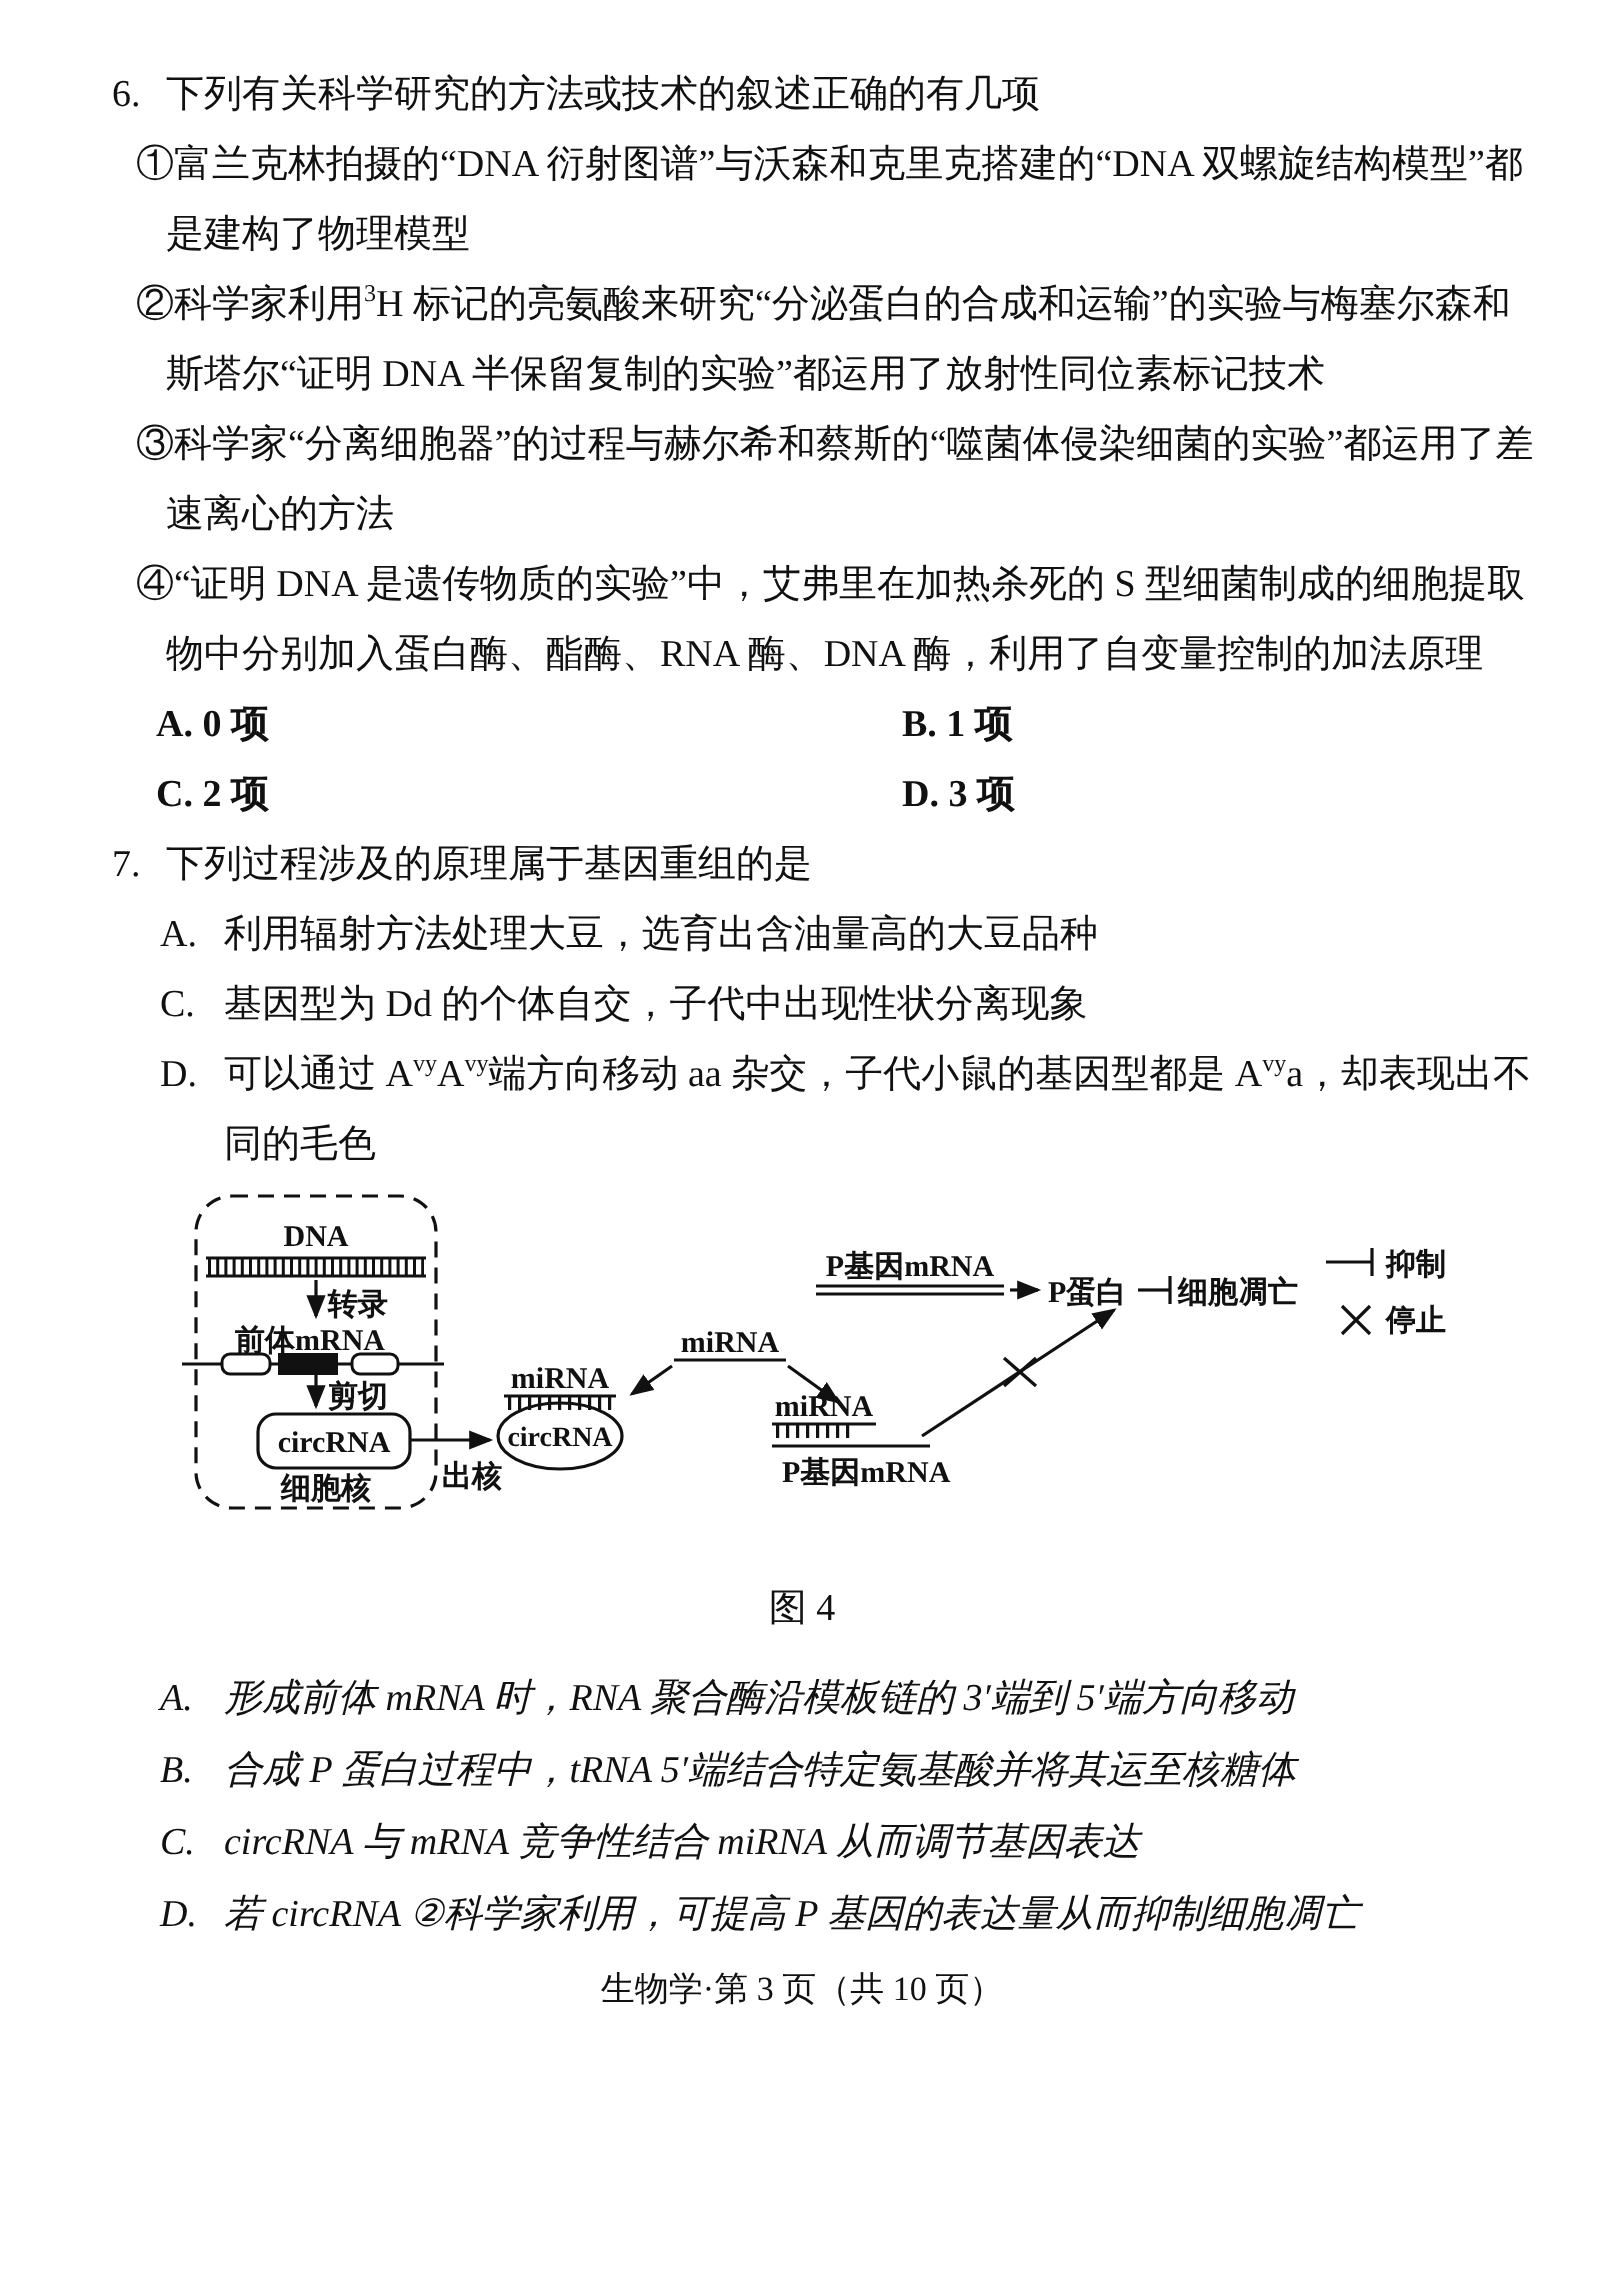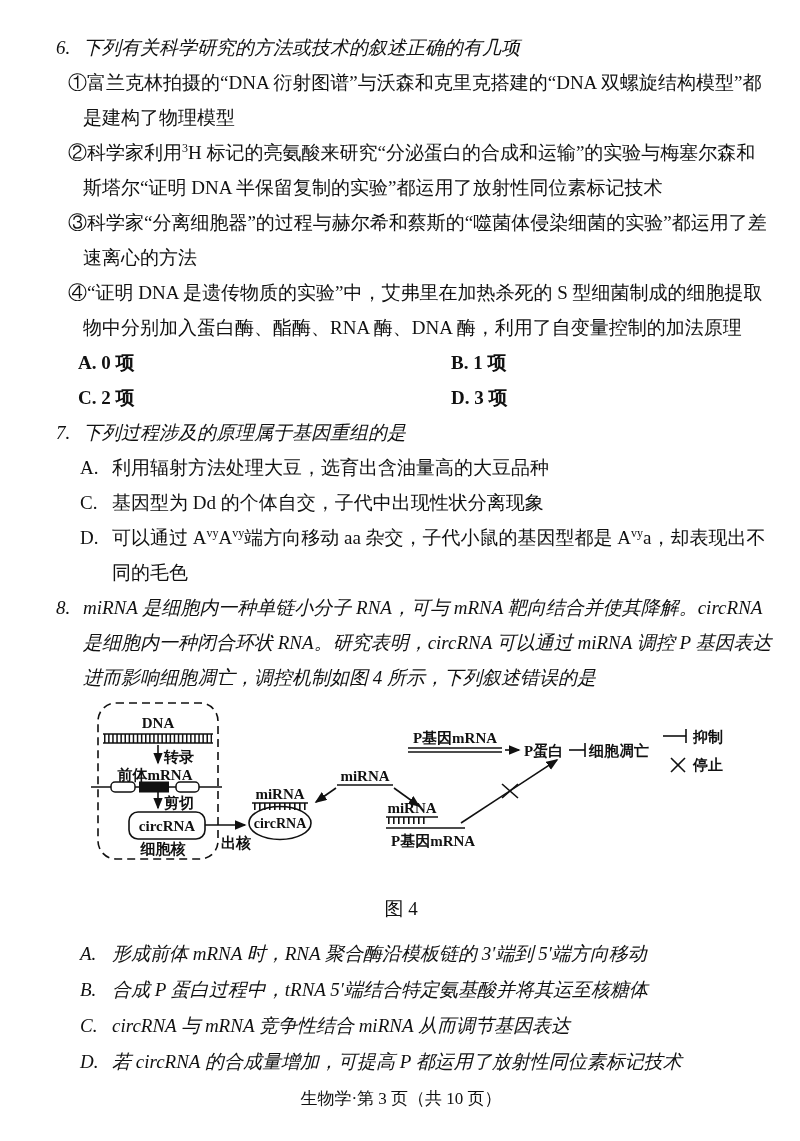--- a/index.html
+++ b/index.html
@@ -1,21 +1,21 @@
 <!DOCTYPE html>
 <html><head>
 <meta charset="utf-8">
 <style>
   html,body{margin:0;padding:0;background:#ffffff;}
   body{width:800px;height:1141px;overflow:hidden;
        font-family:"Liberation Serif","DejaVu Serif",serif;
        color:#111;-webkit-font-smoothing:antialiased;}
   .content{padding:30px 26px 0 28px;font-size:19px;line-height:35px;}
   
-  .qblock{padding-left:55px;text-indent:-27px;font-style:italic;}
+  .qblock{padding-left:55px;text-indent:-27px;}
   .qnum{display:inline-block;width:27px;text-indent:0;}
   
   .item{padding-left:55px;text-indent:-15px;}
   
   .optgrid{margin-left:50px;display:grid;grid-template-columns:373px 1fr;font-weight:bold;}
   
   .opt{padding-left:84px;text-indent:-32px;}
   .optletter{display:inline-block;width:32px;text-indent:0;}
   sup{font-size:12px;line-height:0;}
   .fig{margin:4px 0 0 57px;}
@@ -48,23 +48,20 @@
     <div>D. 3 项</div>
   </div>
 
   <div class="qblock">
     <span class="qnum">7.</span><span>下列过程涉及的原理属于基因重组的是</span>
   </div>
   <div class="opt"><span class="optletter">A.</span><span>利用辐射方法处理大豆，选育出含油量高的大豆品种</span></div>
   <div class="opt"><span class="optletter">C.</span><span>基因型为 Dd 的个体自交，子代中出现性状分离现象</span></div>
   <div class="opt"><span class="optletter">D.</span><span>可以通过 A</span><sup>vy</sup><span>A</span><sup>vy</sup><span>端方向移动 aa 杂交，子代小鼠的基因型都是 A</span><sup>vy</sup><span>a，却表现出不同的毛色</span></div>
 
-  <div class="qblock">
-    <span class="qnum">8.</span><span>miRNA 是细胞内一种单链小分子 RNA，可与 mRNA 靶向结合并使其降解。circRNA 是细胞内一种闭合环状 RNA。研究表明，circRNA 可以通过 miRNA 调控 P 基因表达进而影响细胞凋亡，调控机制如图 4 所示，下列叙述错误的是</span>
-  </div>
 
   <div class="fig">
     <svg width="710" height="184" viewBox="0 0 710 184">
       <defs>
         <marker id="ah" markerWidth="9" markerHeight="8" refX="6.5" refY="3" orient="auto">
           <path d="M0,0 L7.5,3 L0,6 Z" fill="#111"></path>
         </marker>
       </defs>
 
       <rect x="13" y="4" width="120" height="156" rx="18" class="st" stroke-dasharray="8 5"></rect>
@@ -130,18 +127,18 @@
       <line x1="586" y1="73" x2="600" y2="59" class="st"></line>
       <text x="608" y="71" class="t15">停止</text>
     </svg>
   </div>
   <div class="figcaption">图 4</div>
 
   <div class="q8opts">
     <div class="opt"><span class="optletter">A.</span><span>形成前体 mRNA 时，RNA 聚合酶沿模板链的 3′端到 5′端方向移动</span></div>
     <div class="opt"><span class="optletter">B.</span><span>合成 P 蛋白过程中，tRNA 5′端结合特定氨基酸并将其运至核糖体</span></div>
     <div class="opt"><span class="optletter">C.</span><span>circRNA 与 mRNA 竞争性结合 miRNA 从而调节基因表达</span></div>
-    <div class="opt"><span class="optletter">D.</span><span>若 circRNA 的合成量增加，可提高 P 都运用了放射性同位素标记技术</span></div>
+    <div class="opt"><span class="optletter">D.</span><span>若 circRNA ②科学家利用，可提高 P 基因的表达量从而抑制细胞凋亡</span></div>
   </div>
 
   <div class="footer">生物学·第 3 页（共 10 页）</div>
 
 </div>
 
 </body></html>

